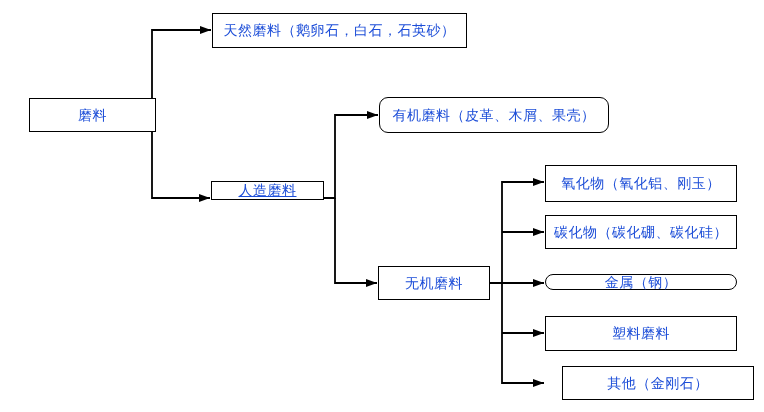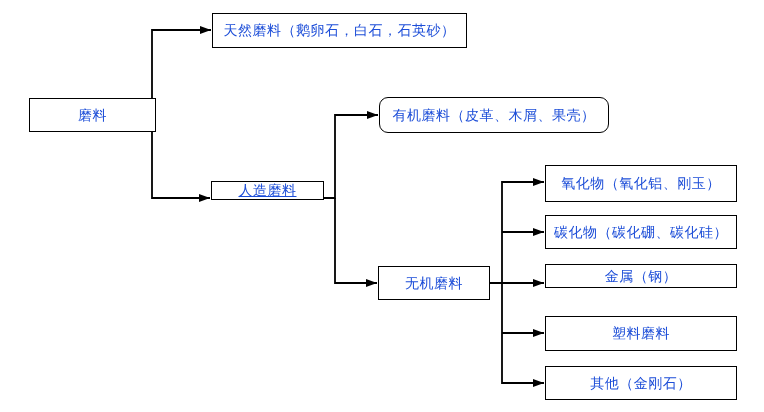--- a/index.html
+++ b/index.html
@@ -95,25 +95,25 @@
   </div>
 
   <div class="node" style="left:545px; top:165px; width:192px; height:37px;">
     <span class="node-label">氧化物（氧化铝、刚玉）</span>
   </div>
 
   <div class="node" style="left:545px; top:215px; width:192px; height:34px;">
     <span class="node-label">碳化物（碳化硼、碳化硅）</span>
   </div>
 
-  <div class="node" style="left:545px; top:264px; width:192px; height:24px;">
+  <div class="node" style="left:545px; top:274px; width:192px; height:16px;border-radius:11px;">
     <span class="node-label">金属（钢）</span>
   </div>
 
   <div class="node" style="left:545px; top:316px; width:192px; height:35px;">
     <span class="node-label">塑料磨料</span>
   </div>
 
-  <div class="node" style="left:545px; top:366px; width:192px; height:34px;">
+  <div class="node" style="left:562px; top:366px; width:192px; height:34px;">
     <span class="node-label">其他（金刚石）</span>
   </div>
 
 </div>
 
 </body></html>

